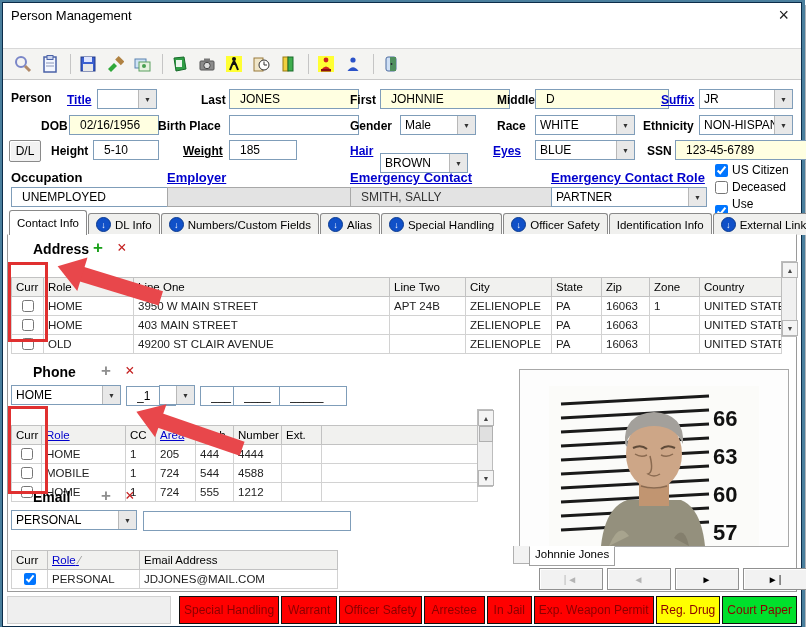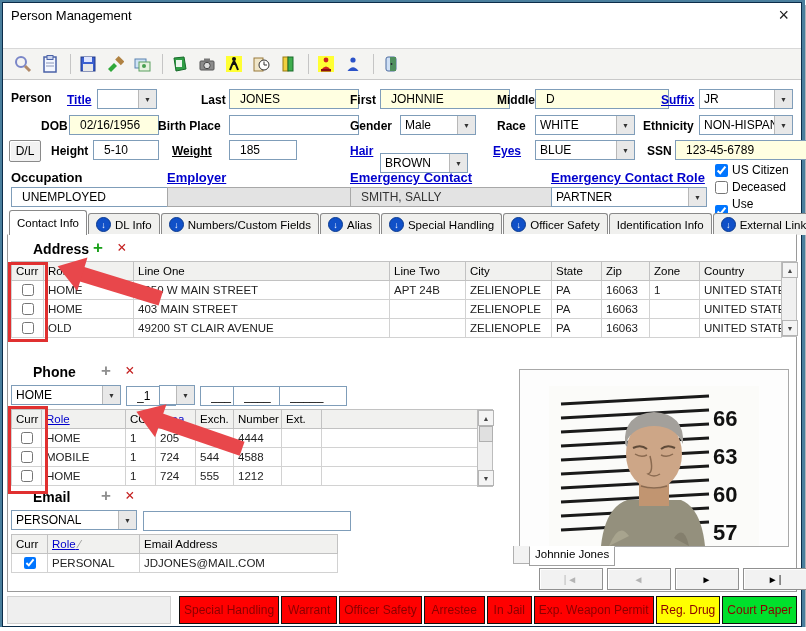--- a/index.html
+++ b/index.html
@@ -30,21 +30,21 @@
   
   .tabstrip{left:6px;top:208px;width:786px;height:24px;display:flex;align-items:flex-end;}
   .tab{height:21px;border:1px solid #898989;border-bottom:none;border-radius:3px 3px 0 0;background:#f0f0ee;display:flex;align-items:center;padding:0 7px;margin-right:1px;font-size:11.5px;white-space:nowrap;}
   .tab.active{height:24px;background:#fff;z-index:3;position:relative;}
   .tabicon{width:13px;height:13px;border-radius:50%;background:#1050c8;color:#fff;font-size:9px;display:flex;align-items:center;justify-content:center;margin-right:4px;border:1px solid #0a3a90;}
   .tabpanel{left:4px;top:231px;width:790px;height:358px;background:#fff;border:1px solid #9a9a9a;border-top:1px solid #fff;box-sizing:border-box;}
   .sec-label{font-weight:bold;font-size:14px;}
   .icon-plus-green{color:#18a018;font-weight:bold;font-size:17px;}
   .icon-plus-gray{color:#8f8f8f;font-weight:bold;font-size:17px;}
   .icon-x-red{color:#c42020;font-weight:bold;font-size:17px;font-family:"Liberation Serif",serif;}
-  table.grid{border-collapse:collapse;table-layout:fixed;font-size:11.5px;background:#fff;}
+  table.grid{border-collapse:collapse;table-layout:fixed;font-size:11.5px;background:#fff;margin-top:16px;}
   table.grid th{background:#f1f1ef;border:1px solid #c2c2c2;font-weight:normal;text-align:left;padding:1px 4px;height:16px;white-space:nowrap;overflow:hidden;}
   table.grid td{border:1px solid #d2d2d2;padding:1px 4px;height:16px;white-space:nowrap;overflow:hidden;color:#222;}
   table.grid .chk-cell{text-align:center;padding:0;}
   table.grid input{width:12px;height:12px;margin:1px;}
   th.hdr-link{color:#0000cc;font-weight:bold;text-decoration:underline;}
   .vsb{position:absolute;width:16px;background:#f0f0f0;border:1px solid #bdbdbd;box-sizing:border-box;}
   .sb-btn{position:absolute;left:0;width:14px;height:14px;background:#f4f4f4;border:1px solid #b5b5b5;font-size:7px;color:#444;display:flex;align-items:center;justify-content:center;}
   .sb-thumb{position:absolute;left:1px;top:16px;width:12px;height:14px;background:#e0e0e0;border:1px solid #b0b0b0;}
   
   .hl-rect{position:absolute;border:3px solid #e03030;z-index:6;pointer-events:none;}
@@ -207,21 +207,21 @@
   </div>
   <span class="abs lbl" style="left:640px;top:116px;">Ethnicity</span>
   <div class="abs dd" style="left:696px;top:112px;width:94px;">
     <span class="dd-text">NON-HISPANIC</span>
     <span class="dd-btn">▼</span>
   </div>
 
   <div class="pushbtn" style="left:6px;top:137px;width:30px;">D/L</div>
   <span class="abs lbl" style="left:48px;top:141px;">Height</span>
   <input class="tb" style="left: 90px; top: 137px; width: 44px;" value="5-10">
-  <span class="abs lbl" style="left:169px;top:141px;text-decoration:underline;">Weight</span>
+  <span class="abs lbl" style="left:180px;top:141px;text-decoration:underline;">Weight</span>
   <input class="tb" style="left: 226px; top: 137px; width: 46px;" value="185">
   <span class="abs link" style="left:347px;top:141px;">Hair</span>
   <div class="abs dd" style="left:377px;top:150px;width:88px;">
     <span class="dd-text">BROWN</span>
     <span class="dd-btn">▼</span>
   </div>
   <span class="abs link" style="left:490px;top:141px;">Eyes</span>
   <div class="abs dd" style="left:532px;top:137px;width:100px;">
     <span class="dd-text">BLUE</span>
     <span class="dd-btn">▼</span>

